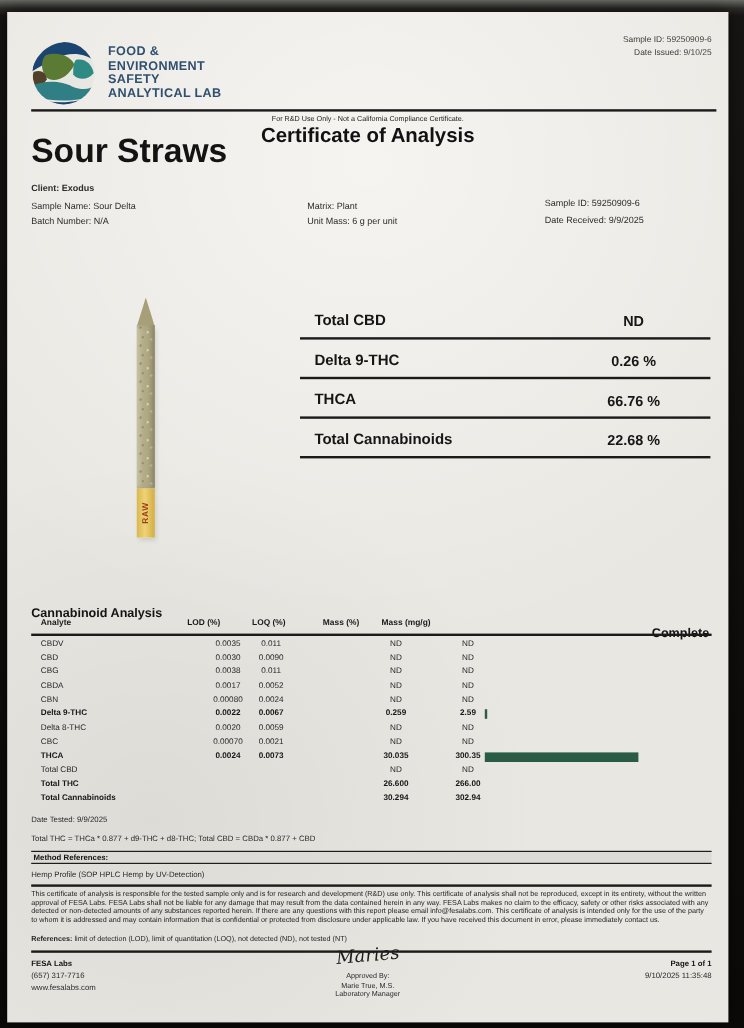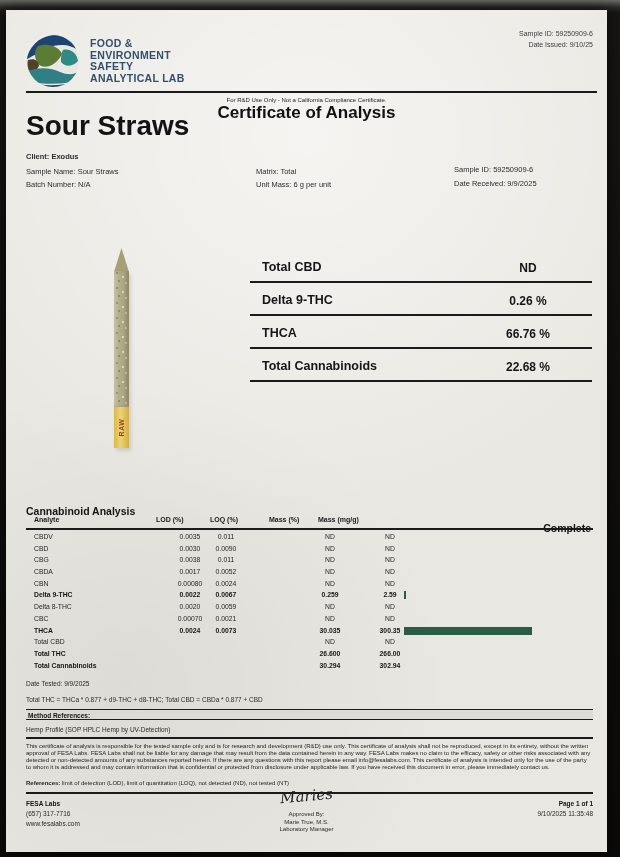--- a/index.html
+++ b/index.html
@@ -116,23 +116,23 @@
     <div>ANALYTICAL LAB</div>
   </div>
 
   <div class="abs cert-title">Certificate of Analysis</div>
   <div class="abs hline" style="top:81px"></div>
   <div class="abs subtitle">For R&amp;D Use Only - Not a California Compliance Certificate.</div>
 
   <div class="abs product-name">Sour Straws</div>
 
   <div class="abs client bold" style="left:20px;top:142px">Client: Exodus</div>
-  <div class="abs client" style="left:20px;top:157px">Sample Name: Sour Straws</div>
+  <div class="abs client" style="left:20px;top:157px">Sample Name: Sour Delta</div>
   <div class="abs client" style="left:20px;top:170px">Batch Number: N/A</div>
-  <div class="abs client" style="left:250px;top:157px">Matrix: Total</div>
+  <div class="abs client" style="left:250px;top:157px">Matrix: Plant</div>
   <div class="abs client" style="left:250px;top:170px">Unit Mass: 6 g per unit</div>
   <div class="abs client" style="left:448px;top:155px">Sample ID: 59250909-6</div>
   <div class="abs client" style="left:448px;top:169px">Date Received: 9/9/2025</div>
 
   <div class="abs joint">
     <div class="tip"></div>
     <div class="body"></div>
     <div class="filter">
       <span class="brand">RAW</span>
     </div>

